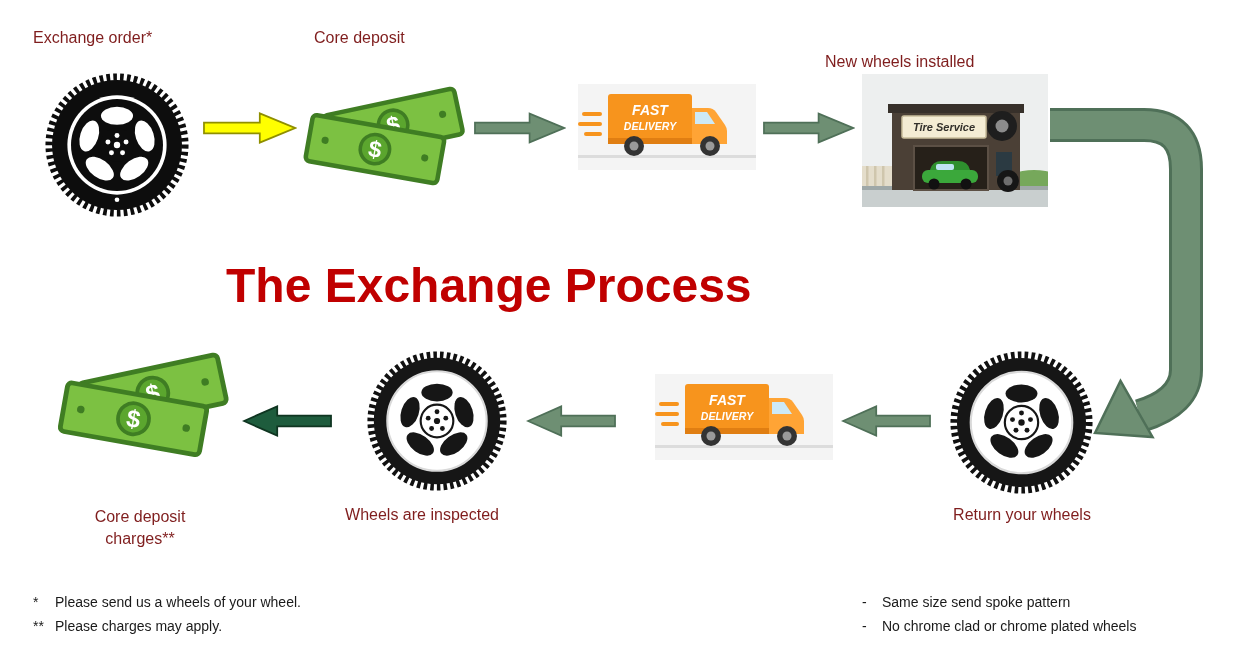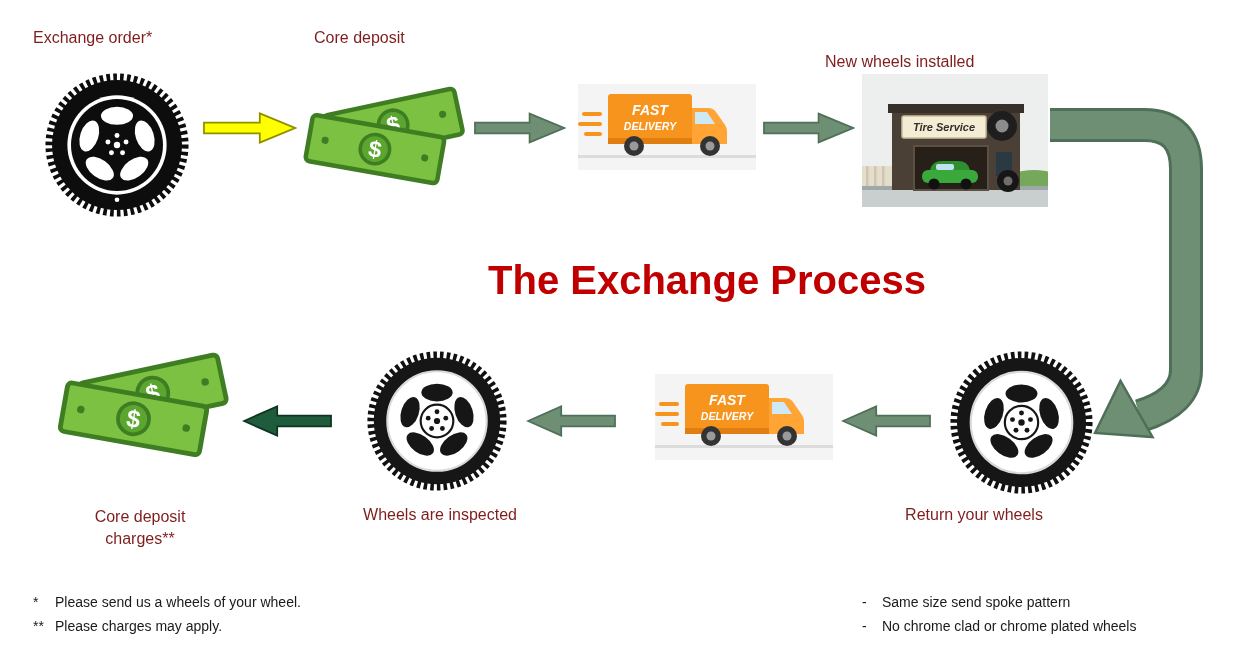--- a/index.html
+++ b/index.html
@@ -2,21 +2,21 @@
 <html><head>
 <meta charset="utf-8">
 <style>
   * { margin:0; padding:0; box-sizing:border-box; }
   html,body { background:#ffffff; }
   body { font-family:"Liberation Sans", sans-serif; }
   .canvas { position:relative; width:1250px; height:666px; background:#ffffff; overflow:hidden; }
   .abs { position:absolute; }
   .step-label { font-size:16px; color:#7f1d1d; white-space:nowrap; }
   .centered { text-align:center; }
-  .title { font-size:40px; font-weight:bold; color:#C00000; text-align:right; white-space:nowrap; }
+  .title { font-size:48px; font-weight:bold; color:#C00000; text-align:left; white-space:nowrap; }
   .foot { font-size:14px; color:#1a1a1a; display:flex; flex-direction:column; gap:8px; }
   .foot-line { display:flex; align-items:baseline; }
   .foot-marker { flex:0 0 auto; width:22px; }
   .foot-marker.dash { width:20px; }
   svg { display:block; }
 </style>
 </head>
 <body>
 
 <div class="canvas">
@@ -149,21 +149,21 @@
     <g fill="#161616">
       <circle cx="50" cy="50" r="2.2"></circle>
       <circle cx="50" cy="43.5" r="1.7"></circle>
       <circle cx="56.2" cy="48" r="1.7"></circle>
       <circle cx="53.8" cy="55.3" r="1.7"></circle>
       <circle cx="46.2" cy="55.3" r="1.7"></circle>
       <circle cx="43.8" cy="48" r="1.7"></circle>
     </g>
   </svg>
 
-  <div class="abs step-label centered" style="left:864px; top:506px; width:220px;">Return your wheels</div>
+  <div class="abs step-label centered" style="left:912px; top:506px; width:220px;">Return your wheels</div>
 
   <svg class="abs" style="left:841px; top:404px;" width="90" height="34" viewBox="0 0 92 34">
     <polygon points="91,11.5 36,11.5 36,2 2,17 36,32 36,22.5 91,22.5" stroke="#4F7058" stroke-width="1.8" fill="#6E8F73"></polygon>
   </svg>
 
   <svg class="abs" style="left:655px; top:374px;" width="178" height="86" viewBox="0 0 178 86">
     <rect width="178" height="86" fill="#f4f4f4"></rect>
     <rect y="71" width="178" height="3" fill="#dcdcdc"></rect>
     <rect x="4" y="28" width="20" height="4" rx="2" fill="#F7941D"></rect>
     <rect x="0" y="38" width="24" height="4" rx="2" fill="#F7941D"></rect>
@@ -200,21 +200,21 @@
     <g fill="#161616">
       <circle cx="50" cy="50" r="2.2"></circle>
       <circle cx="50" cy="43.5" r="1.7"></circle>
       <circle cx="56.2" cy="48" r="1.7"></circle>
       <circle cx="53.8" cy="55.3" r="1.7"></circle>
       <circle cx="46.2" cy="55.3" r="1.7"></circle>
       <circle cx="43.8" cy="48" r="1.7"></circle>
     </g>
   </svg>
 
-  <div class="abs step-label centered" style="left:320px; top:506px; width:240px;">Wheels are inspected</div>
+  <div class="abs step-label centered" style="left:302px; top:506px; width:240px;">Wheels are inspected</div>
 
   <svg class="abs" style="left:242px; top:404px;" width="90" height="34" viewBox="0 0 92 34">
     <polygon points="91,11.5 36,11.5 36,2 2,17 36,32 36,22.5 91,22.5" stroke="#0F3521" stroke-width="1.8" fill="#1E5C3D"></polygon>
   </svg>
 
   <svg class="abs" style="left:50px; top:344px;" width="182" height="126" viewBox="0 0 170 114">
     <g transform="translate(96,44) rotate(-12)">
       <rect x="-66" y="-23" width="132" height="46" rx="4" stroke="#3F7D23" stroke-width="4.5" fill="#7CC142"></rect>
       <circle r="14.5" fill="#5BA62E" stroke="#3F7D23" stroke-width="3.5"></circle>
       <text y="8" text-anchor="middle" font-size="23" font-weight="bold" fill="#ffffff">$</text>

